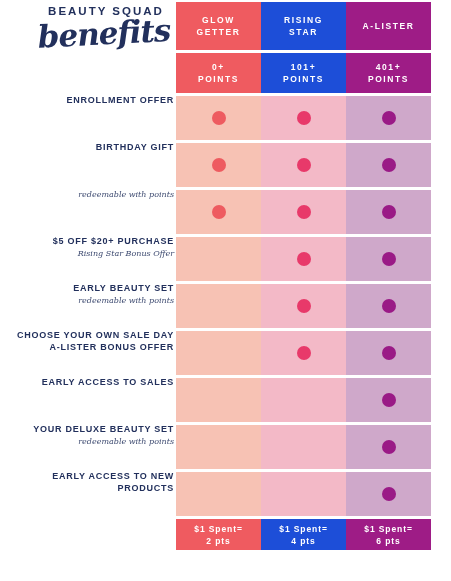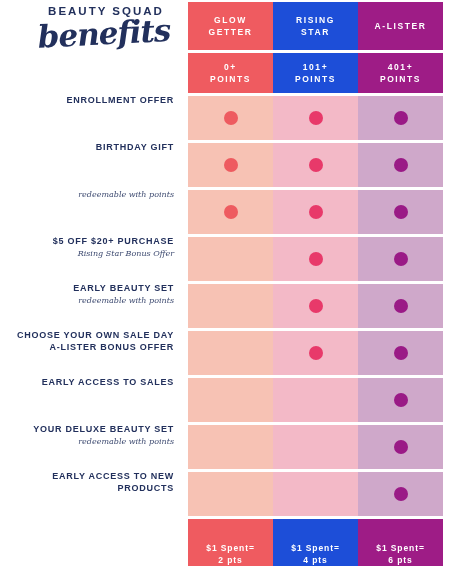--- a/index.html
+++ b/index.html
@@ -51,21 +51,21 @@
     letter-spacing: -1px;
     padding-left: 26px;
     transform: rotate(-3deg);
     transform-origin: center center;
     white-space: nowrap;
   }
 
   
   .table {
     position: absolute;
-    left: 188px;
+    left: 176px;
     top: 2px;
     width: 255px;
   }
   .row {
     display: flex;
     width: 255px;
     margin-bottom: 3px;
   }
   .cell {
     width: 85px;
@@ -82,21 +82,21 @@
   .c3-solid { background: #9e1c86; }
 
   
   .c1-tint { background: #f7c2b4; }
   .c2-tint { background: #f3b9c7; }
   .c3-tint { background: #cfa8ca; }
 
   .row-header .cell { height: 48px; }
   .row-points .cell { height: 40px; }
   .row-body   .cell { height: 44px; }
-  .row-footer .cell { height: 47px; align-items: flex-end; }
+  .row-footer .cell { height: 31px; }
 
   .hdr-text {
     color: #ffffff;
     font-size: 8.5px;
     font-weight: 700;
     letter-spacing: 1.6px;
     line-height: 12px;
     white-space: pre-line;
   }
   .pts-text {

